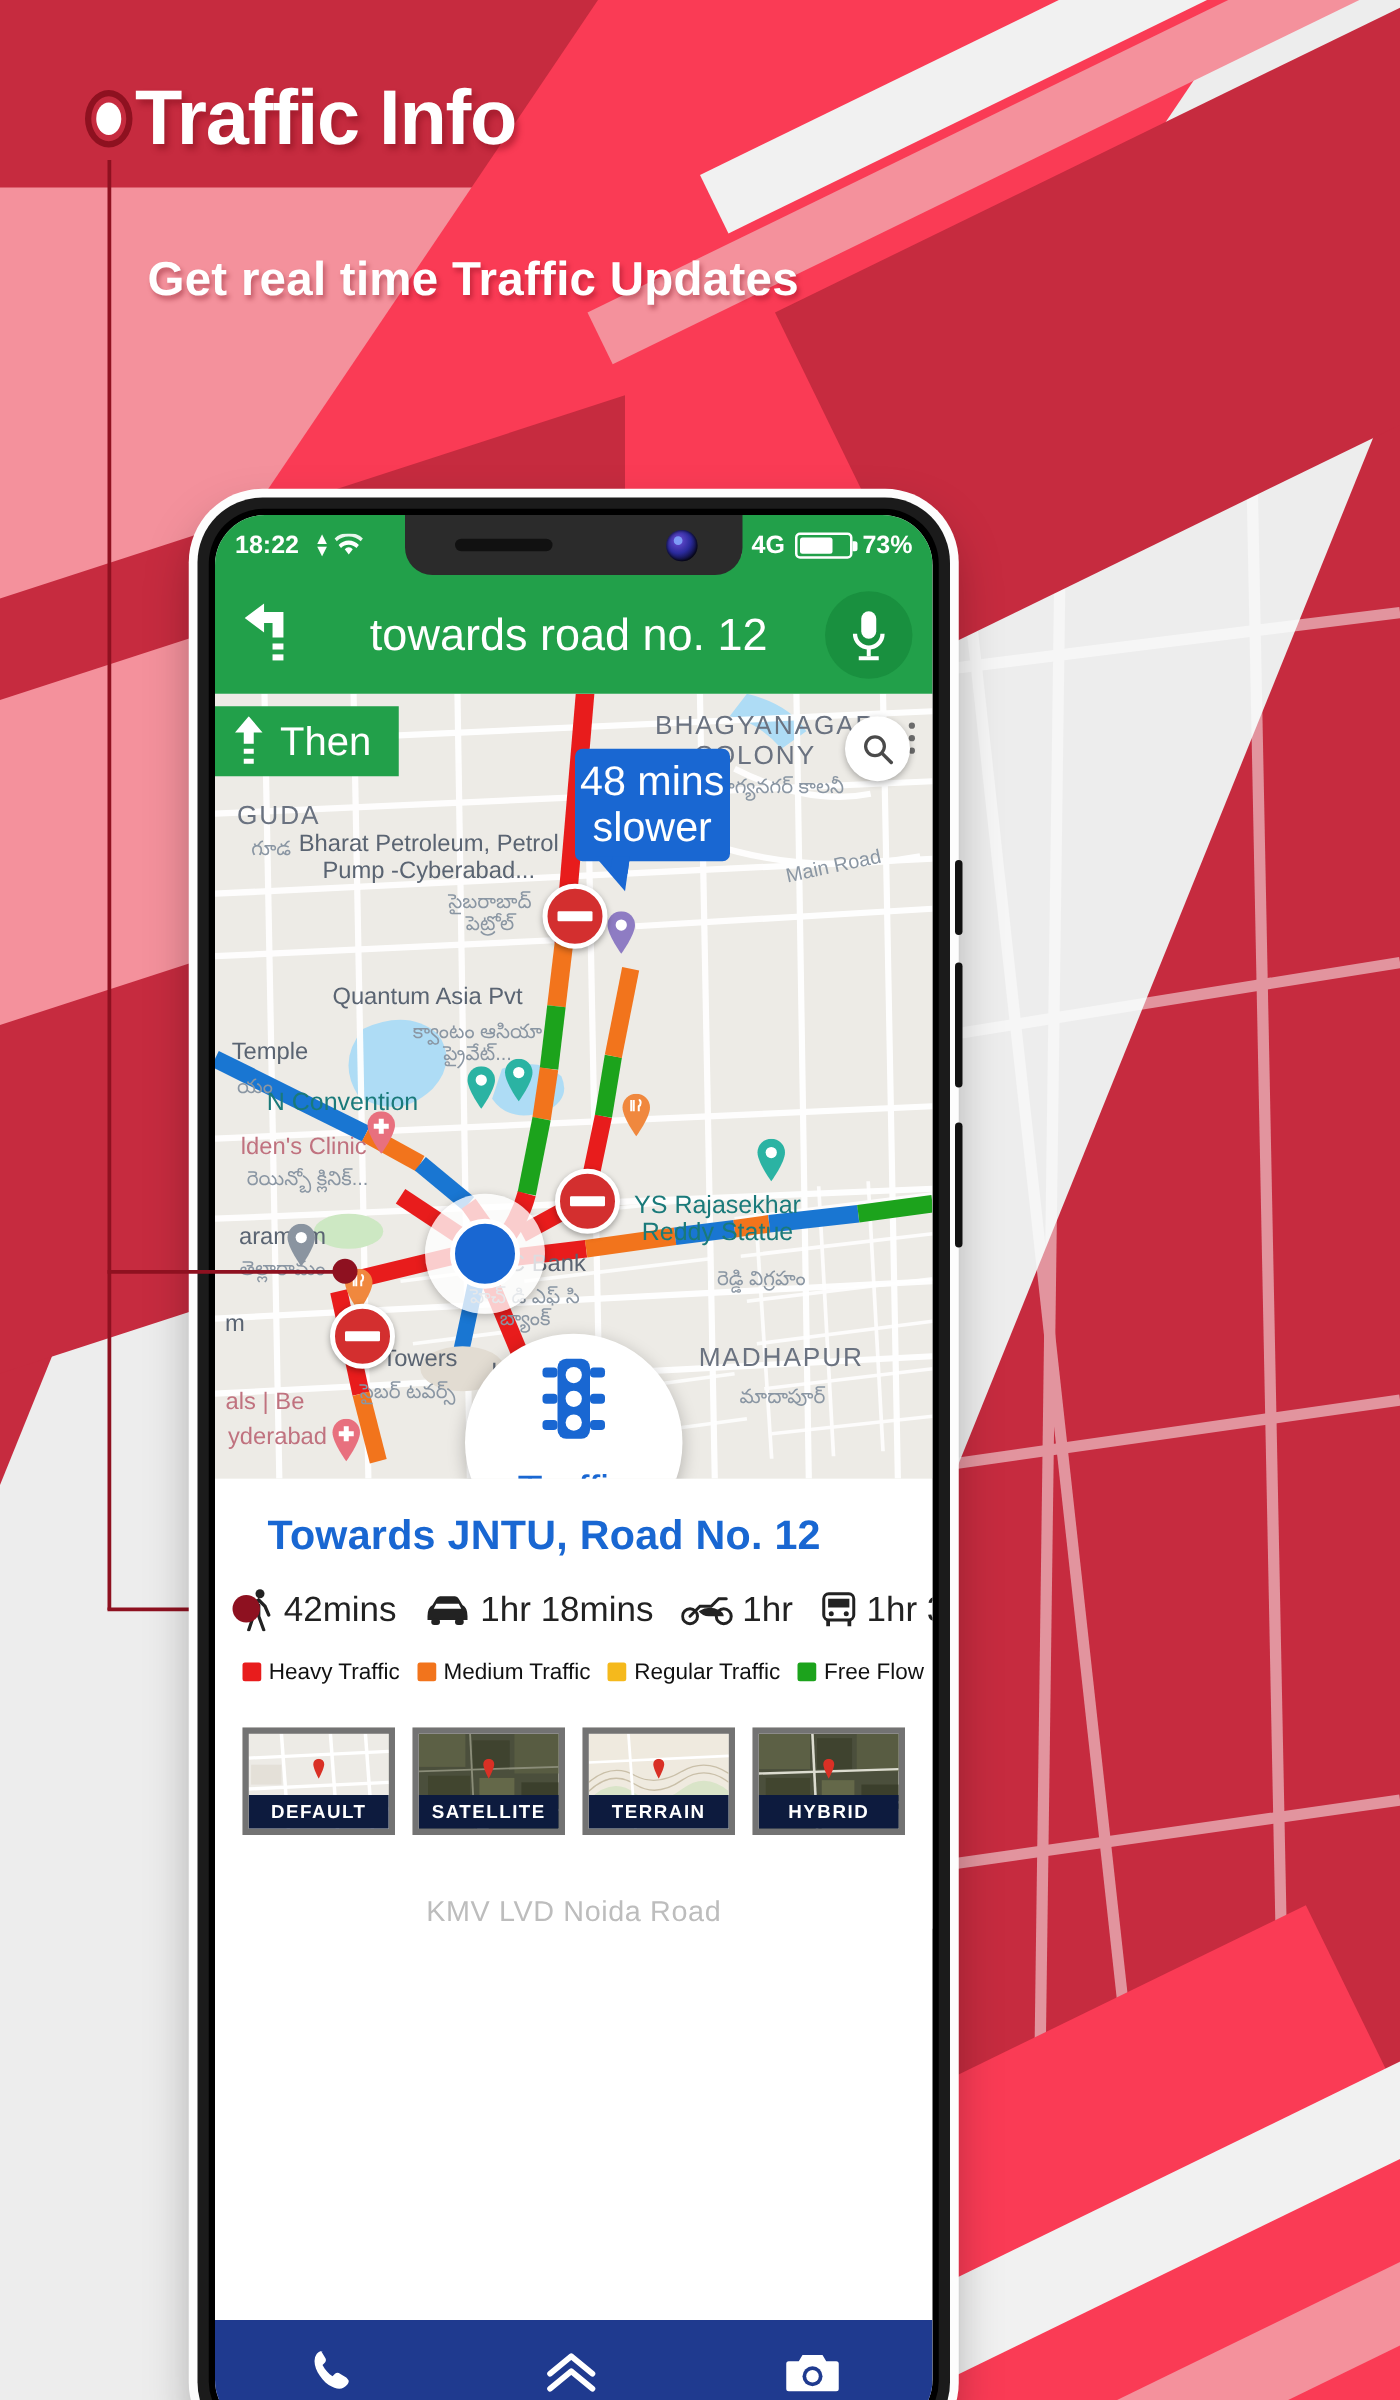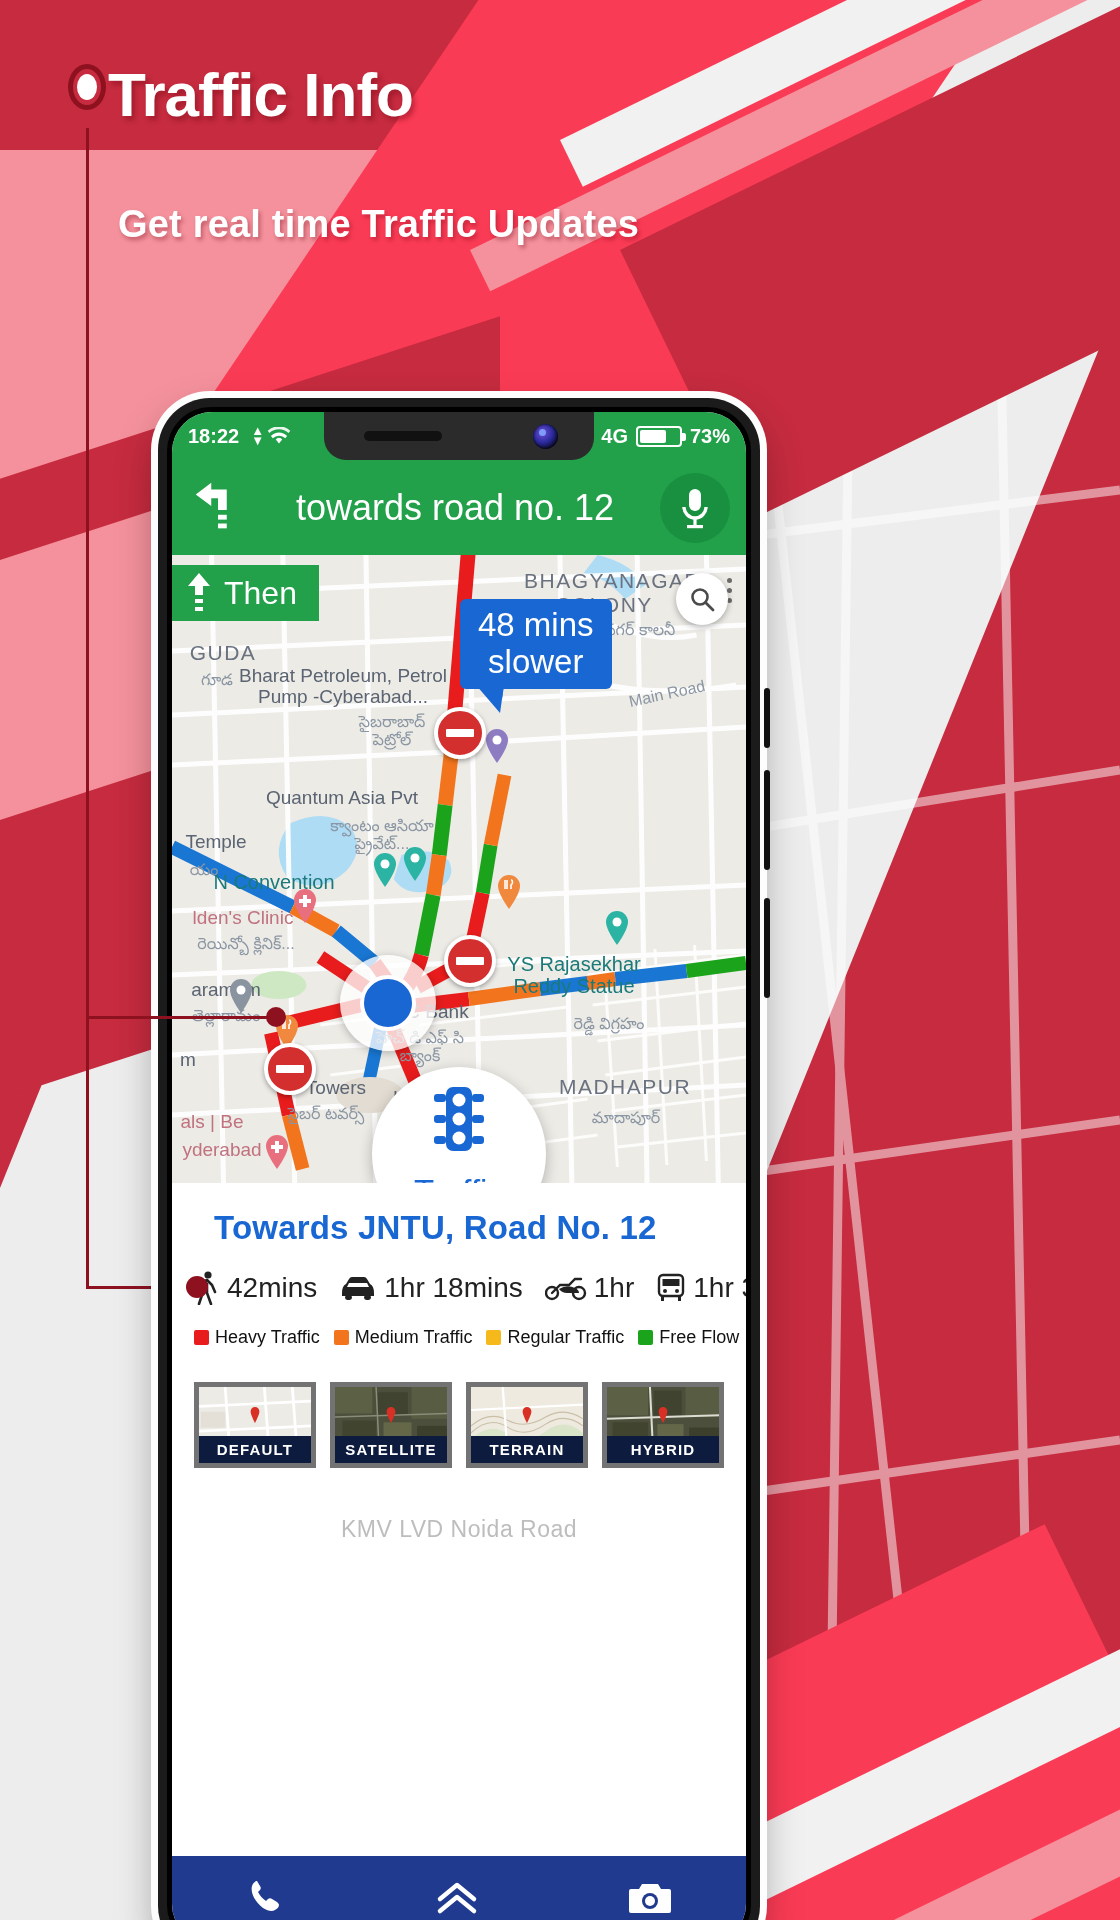--- a/index.html
+++ b/index.html
@@ -53,21 +53,21 @@
     background:#F4919C; transform:rotate(-26deg); transform-origin:left bottom;
   }
   .bg .band-bot-red {
     position:absolute; left:330px; bottom:-420px; width:1000px; height:420px;
     background:#FA3B55; transform:rotate(-26deg); transform-origin:left bottom;
   }
   .bg .map-lines { position:absolute; right:0; top:300px; width:520px; height:1500px; opacity:.55; }
 
   
   .headline-wrap { position:absolute; left:68px; top:64px; z-index:6; }
-  .title-row { display:flex; }
+  .title-row { display:flex; align-items:center; }
   .bullet-ring {
     width:38px; height:46px; border-radius:50%;
     border:5px solid #8E1120; background:transparent;
     display:flex; align-items:center; justify-content:center;
     margin-right:2px; flex:none;
   }
   .bullet-ring i { display:block; width:20px; height:26px; border-radius:50%; background:#fff; }
   .page-title {
     font-size:62px; font-weight:bold; color:#fff; letter-spacing:-1px;
     line-height:1; text-shadow:3px 4px 5px rgba(120,8,22,.45);
@@ -144,21 +144,21 @@
   
   .maparea { position:relative; height:628px; background:#EDEBE6; overflow:hidden; }
   .maparea svg.mapcanvas { position:absolute; inset:0; width:100%; height:100%; }
   .then-chip {
     position:absolute; left:0; top:10px; background:#22A04A; color:#fff;
     display:flex; align-items:center; gap:12px; padding:8px 22px 8px 14px;
     font-size:32px; font-weight:500; z-index:9;
   }
   .slower-bubble {
     position:absolute; left:288px; top:44px; background:#1967D2; color:#fff;
-    padding:8px 18px; border-radius:6px; font-size:33px; line-height:1.12;
+    padding:8px 4px; border-radius:6px; font-size:33px; line-height:1.12;
     text-align:center; font-weight:400; z-index:9;
   }
   .slower-bubble::after{
     content:''; position:absolute; left:14px; bottom:-24px; border:14px solid transparent;
     border-top-color:#1967D2; border-right-color:#1967D2; transform:skewX(-8deg);
   }
   .search-fab {
     position:absolute; right:18px; top:18px; width:52px; height:52px; border-radius:50%;
     background:#fff; box-shadow:0 2px 6px rgba(0,0,0,.3);
     display:flex; align-items:center; justify-content:center; z-index:9;

